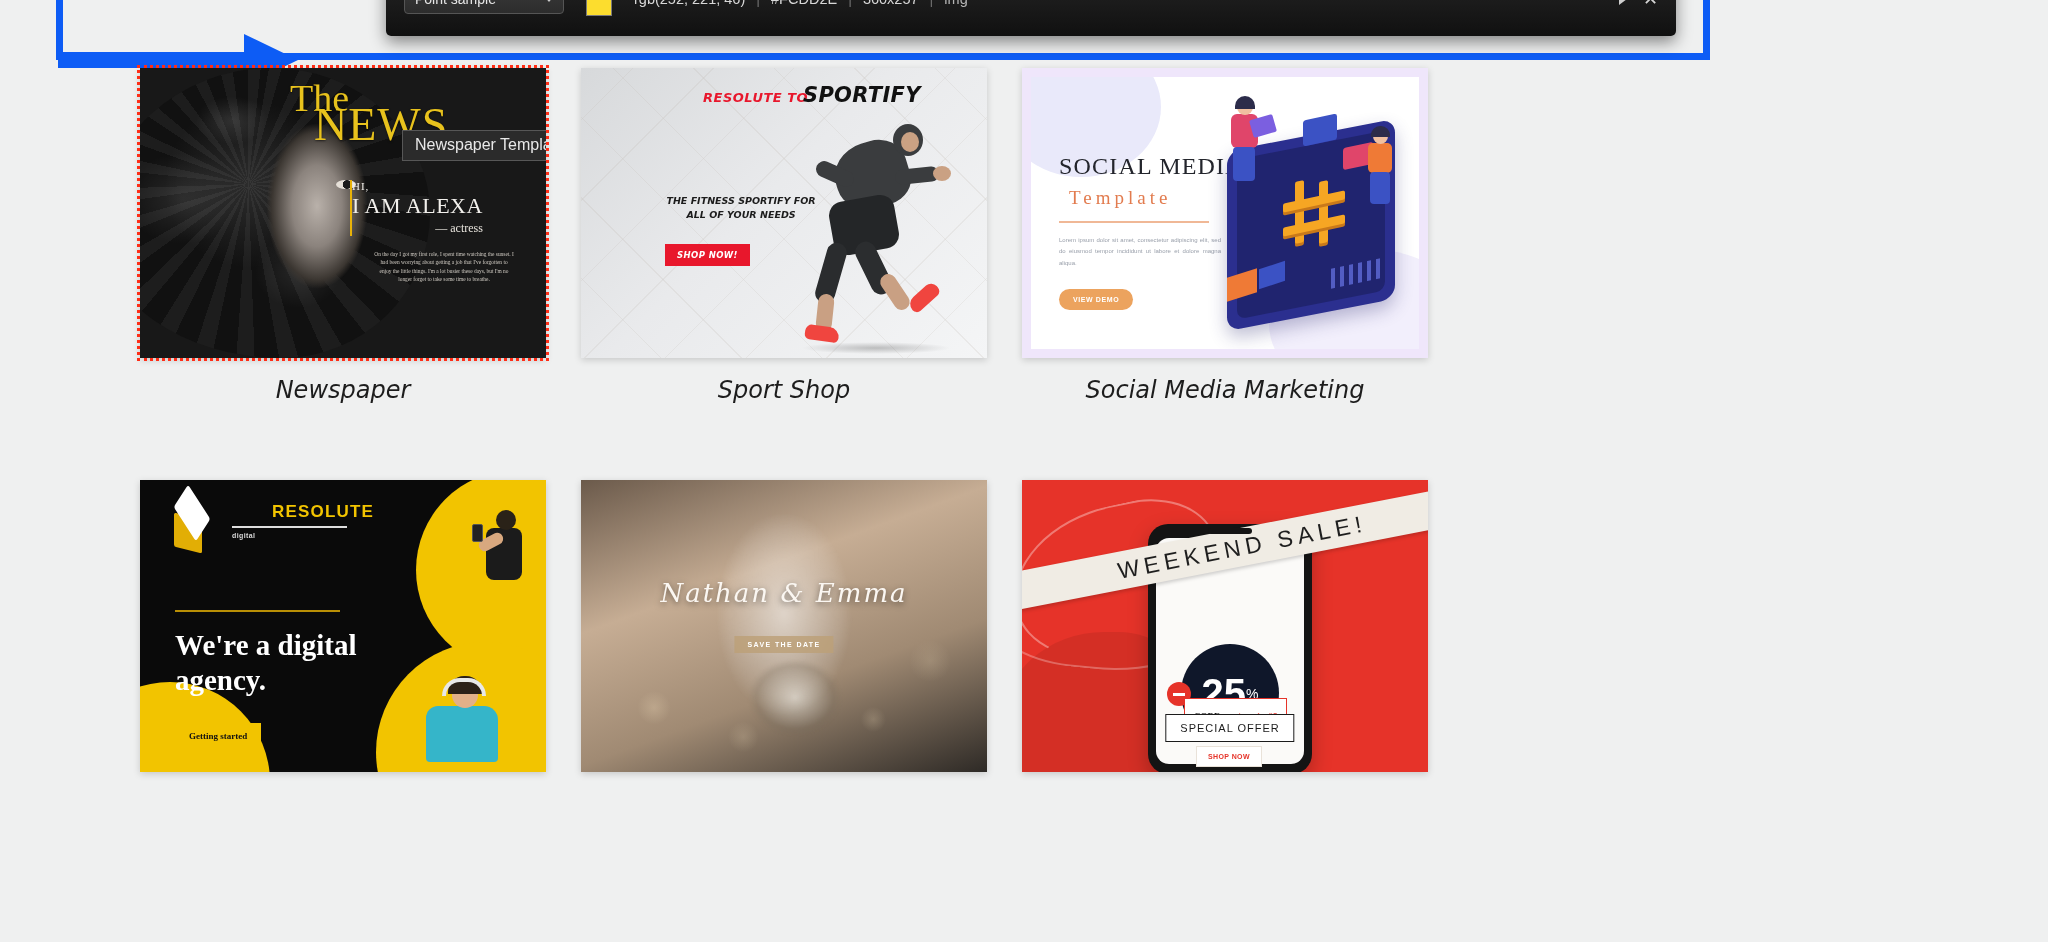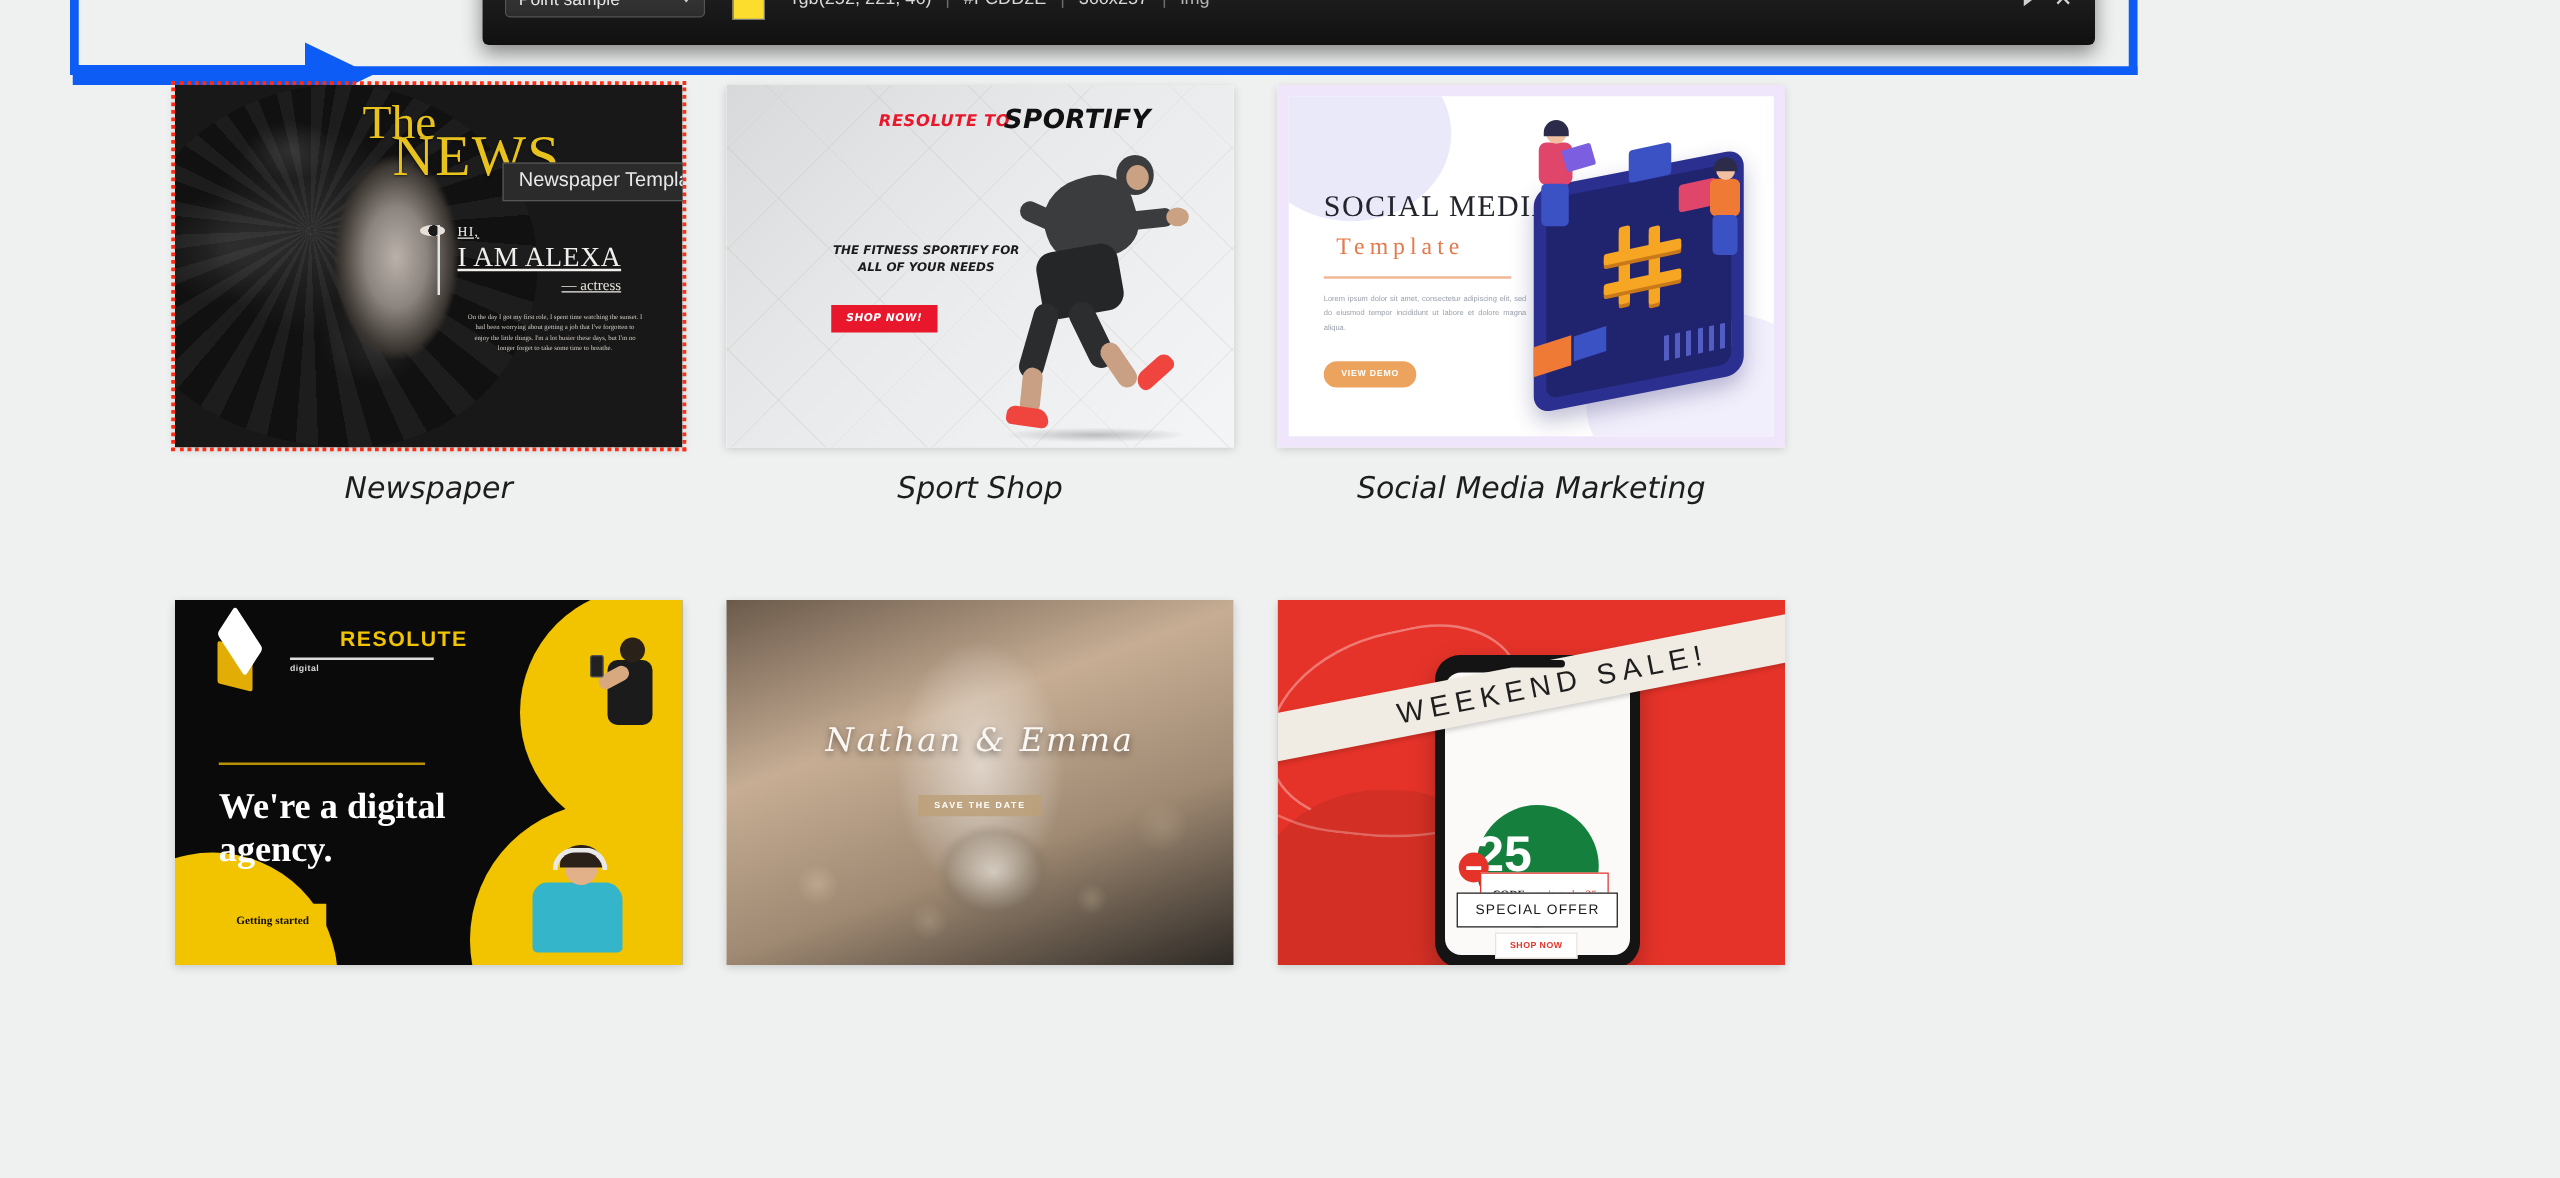--- a/index.html
+++ b/index.html
@@ -145,24 +145,23 @@
     border-radius: 50%;
   }
   .news-title {
     position:absolute; left:150px; top:14px;
     font-family: "Liberation Serif", serif; color:#e8c21d;
     line-height:.88; text-shadow:0 1px 2px rgba(0,0,0,.6);
   }
   .news-title .t1 { font-size:38px; display:block; margin-left:0; }
   .news-title .t2 { font-size:46px; display:block; letter-spacing:1px; margin-left:24px; margin-top:-10px;}
   .news-hi {
-    position:absolute; left:210px; top:112px; padding-left:14px;
-    border-left:2px solid #e5e5e5; color:#f2f0ec;
+    position:absolute; left:210px; top:112px; 
+    border-left:2px solid #eab308; color:#f2f0ec;
     font-family:"Liberation Serif", serif;
-    text-decoration:underline;
   }
   .news-hi .h1 { font-size:11px; letter-spacing:1px; display:block;}
   .news-hi .h2 { font-size:22px; letter-spacing:.5px; display:block; margin-top:1px;}
   .news-hi .h3 { font-size:12px; display:block; text-align:right; margin-top:2px; color:#e7e3dc;}
   .news-body {
     position:absolute; left:234px; top:182px; width:140px;
     color:#cfcac2; font-size:5.4px; line-height:1.55;
     text-align:center; font-family:"Liberation Serif", serif;
   }
 
@@ -303,21 +302,21 @@
   .sale-blob { position:absolute; left:-20px; bottom:-30px; width:190px; height:170px; background:rgba(0,0,0,.08); border-radius:58% 42% 50% 50%;}
   .sale-band { position:absolute; left:-20px; top:48px; width:480px; height:38px;
      background:#f0ece4; transform: rotate(-11deg); box-shadow:0 2px 4px rgba(0,0,0,.18); }
   .sale-band span { display:block; text-align:center; line-height:38px; color:#1e1e1e;
      font-size:23px; letter-spacing:5px; font-family:"Liberation Sans", sans-serif; }
   .sale-phone { position:absolute; left:126px; top:44px; width:164px; height:250px;
      background:#141414; border-radius:20px; box-shadow:0 8px 20px rgba(0,0,0,.25); }
   .sale-screen { position:absolute; left:8px; top:14px; right:8px; bottom:10px; background:#fbfaf8; border-radius:13px; }
   .sale-notch { position:absolute; left:50%; transform:translateX(-50%); top:4px; width:44px; height:6px; background:#141414; border-radius:4px; z-index:2;}
   .sale-disc { position:absolute; left:50%; transform:translateX(-50%); top:106px; width:98px; height:98px;
-     background:#15803d; border-radius:50%; display:flex; flex-direction:column; align-items:flex-start; justify-content:center; }
+     background:#0f172a; border-radius:50%; display:flex; align-items:center; justify-content:center; }
   .sale-disc .n { color:#fff; font-size:40px; font-weight:bold; line-height:1; font-family:"Liberation Sans",sans-serif;}
   .sale-disc .p { color:#fff; font-size:14px; margin-top:2px;}
   .sale-minus { position:absolute; left:-14px; top:38px; width:24px; height:24px; background:#e63329; border-radius:50%;}
   .sale-minus::after { content:""; position:absolute; left:6px; top:11px; width:12px; height:2.5px; background:#fff;}
   .sale-code { position:absolute; left:28px; top:160px; border:1.5px solid #e63329; padding:6px 9px; background:#fff; white-space:nowrap;}
   .sale-code b { font-size:9px; color:#1b1b1b; font-family:"Liberation Serif",serif;}
   .sale-code i { font-size:9px; color:#e63329; font-style:normal; font-family:"Liberation Serif",serif;}
   .sale-shop { position:absolute; left:40px; top:208px; background:#fff; border:1px solid #e9e2d9; padding:6px 11px; font-size:7px; color:#e63329; font-weight:bold; letter-spacing:.4px;}
   .sale-offer { position:absolute; left:50%; transform:translateX(-50%); bottom:22px; background:#fff; border:1.5px solid #1b1b1b; padding:7px 14px;
      font-size:11px; letter-spacing:1px; color:#1b1b1b; font-family:"Liberation Sans", sans-serif; white-space:nowrap;}

